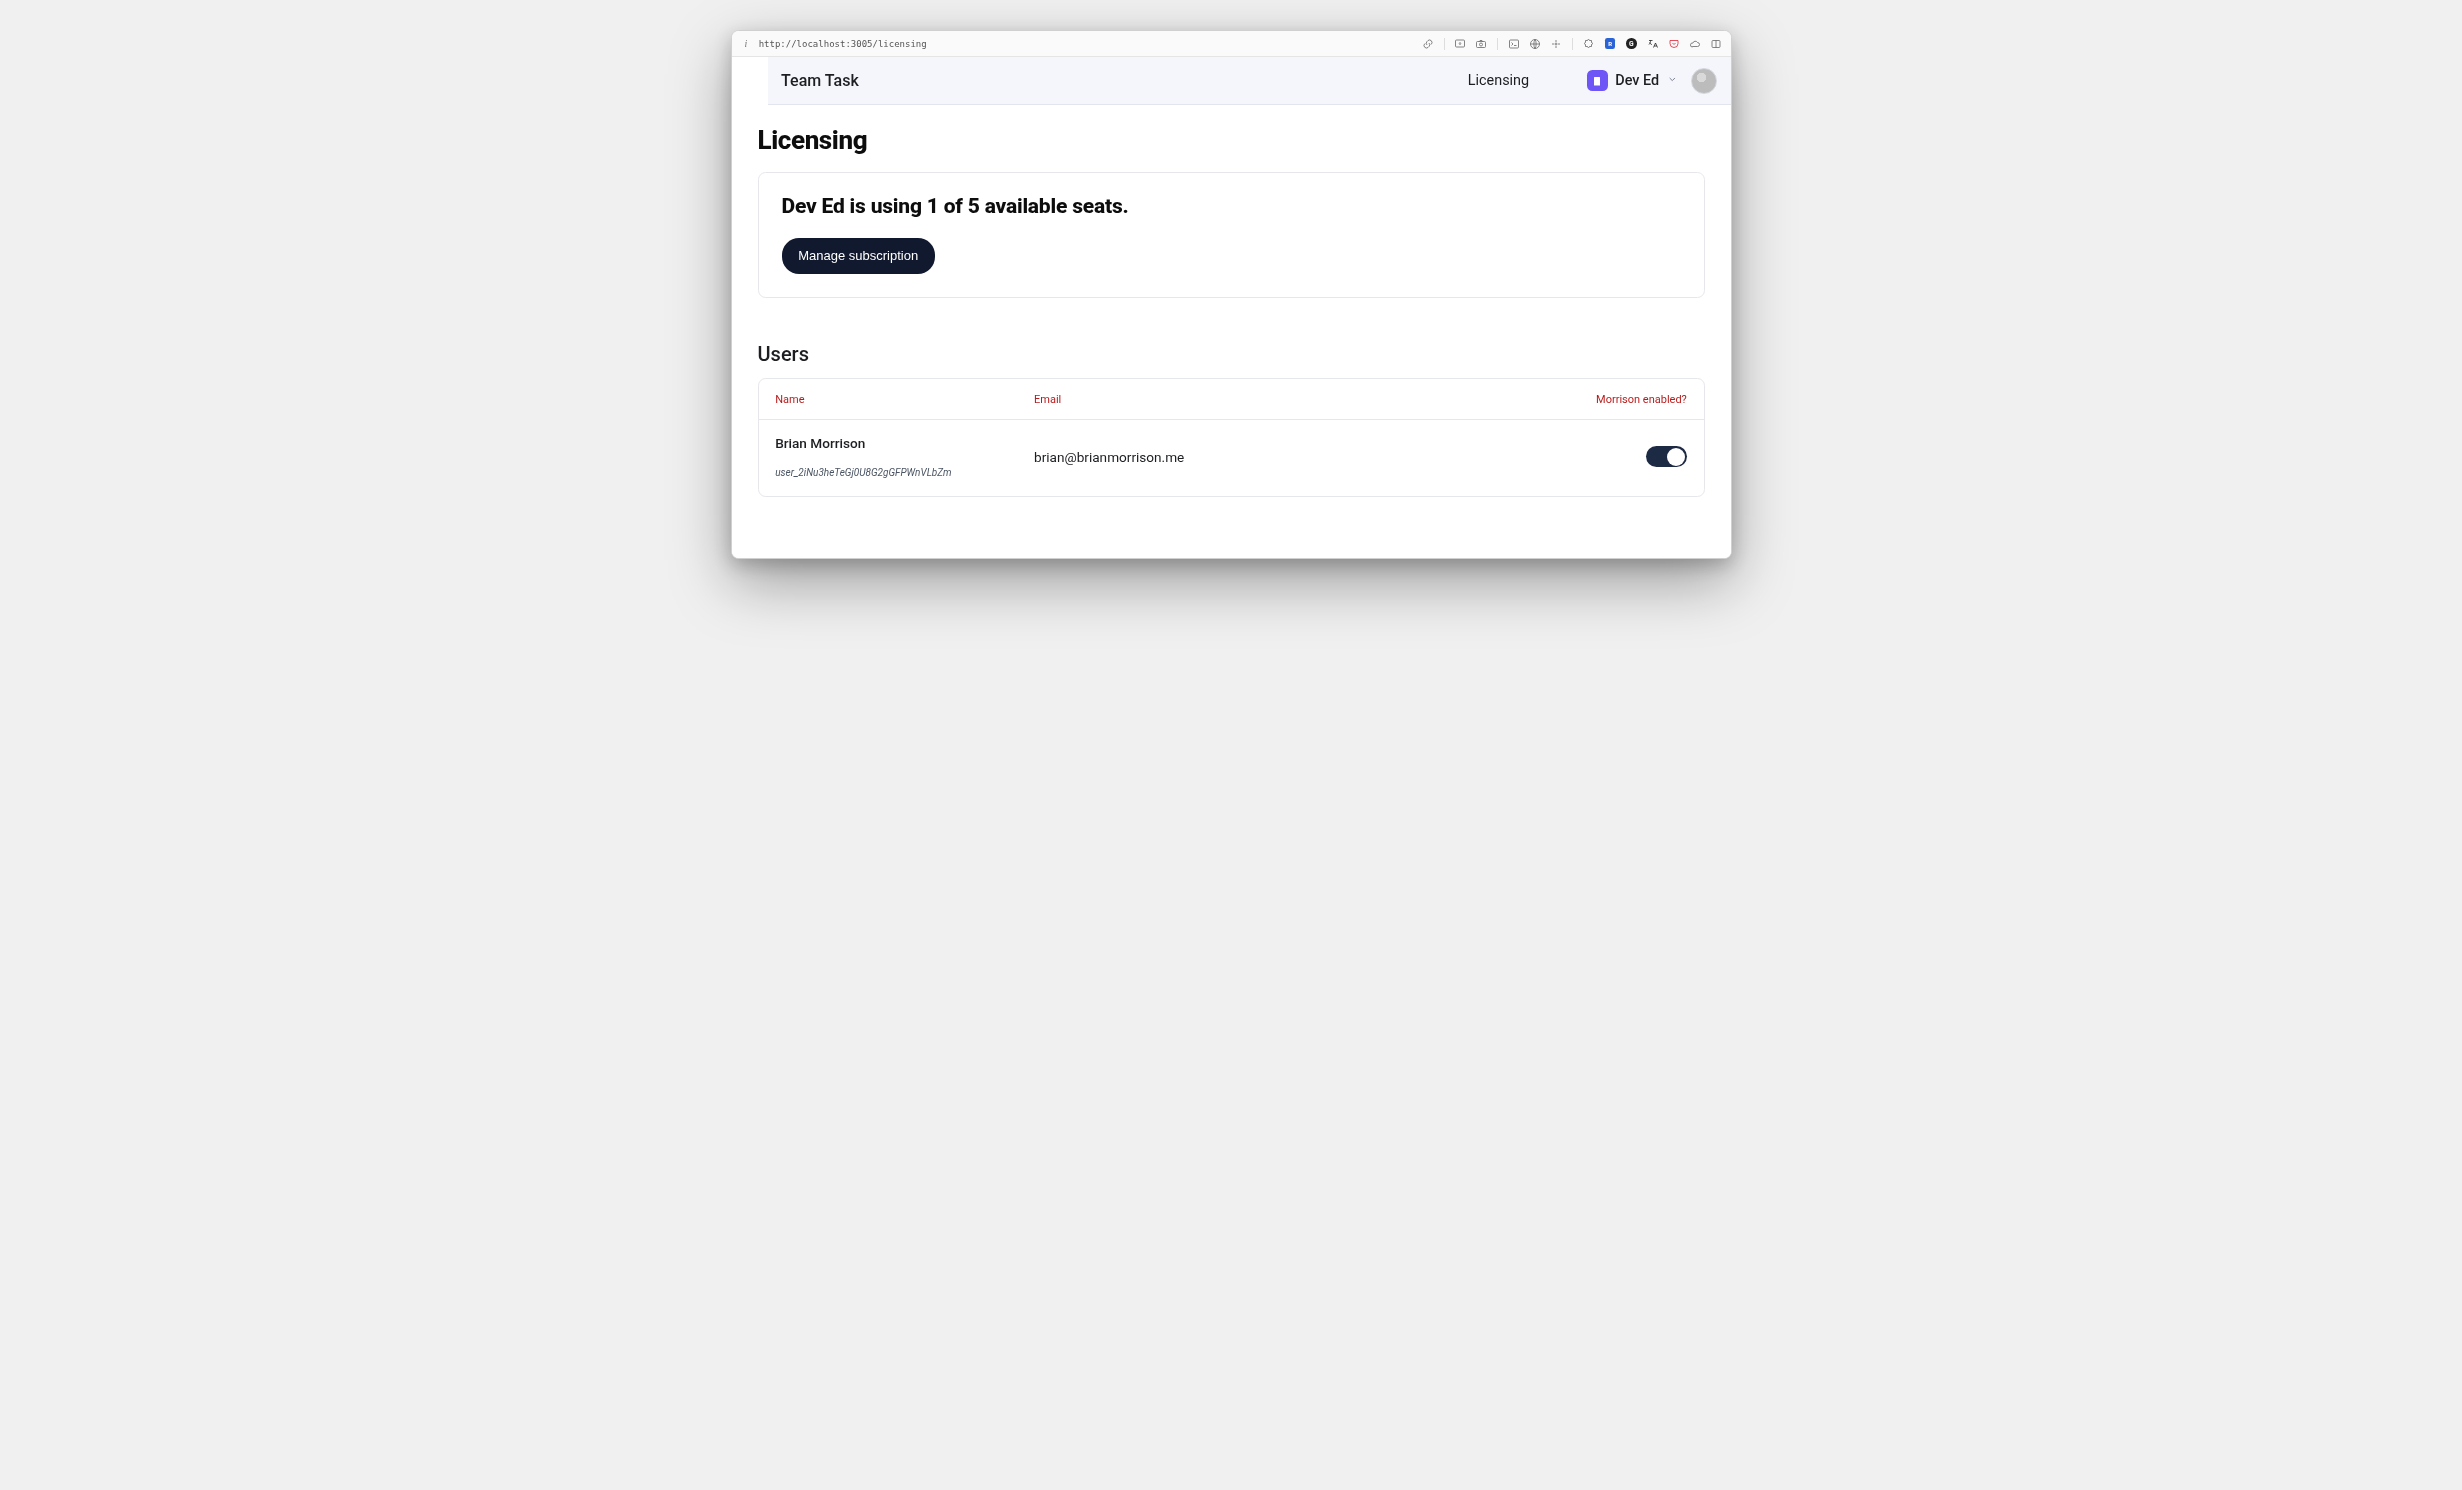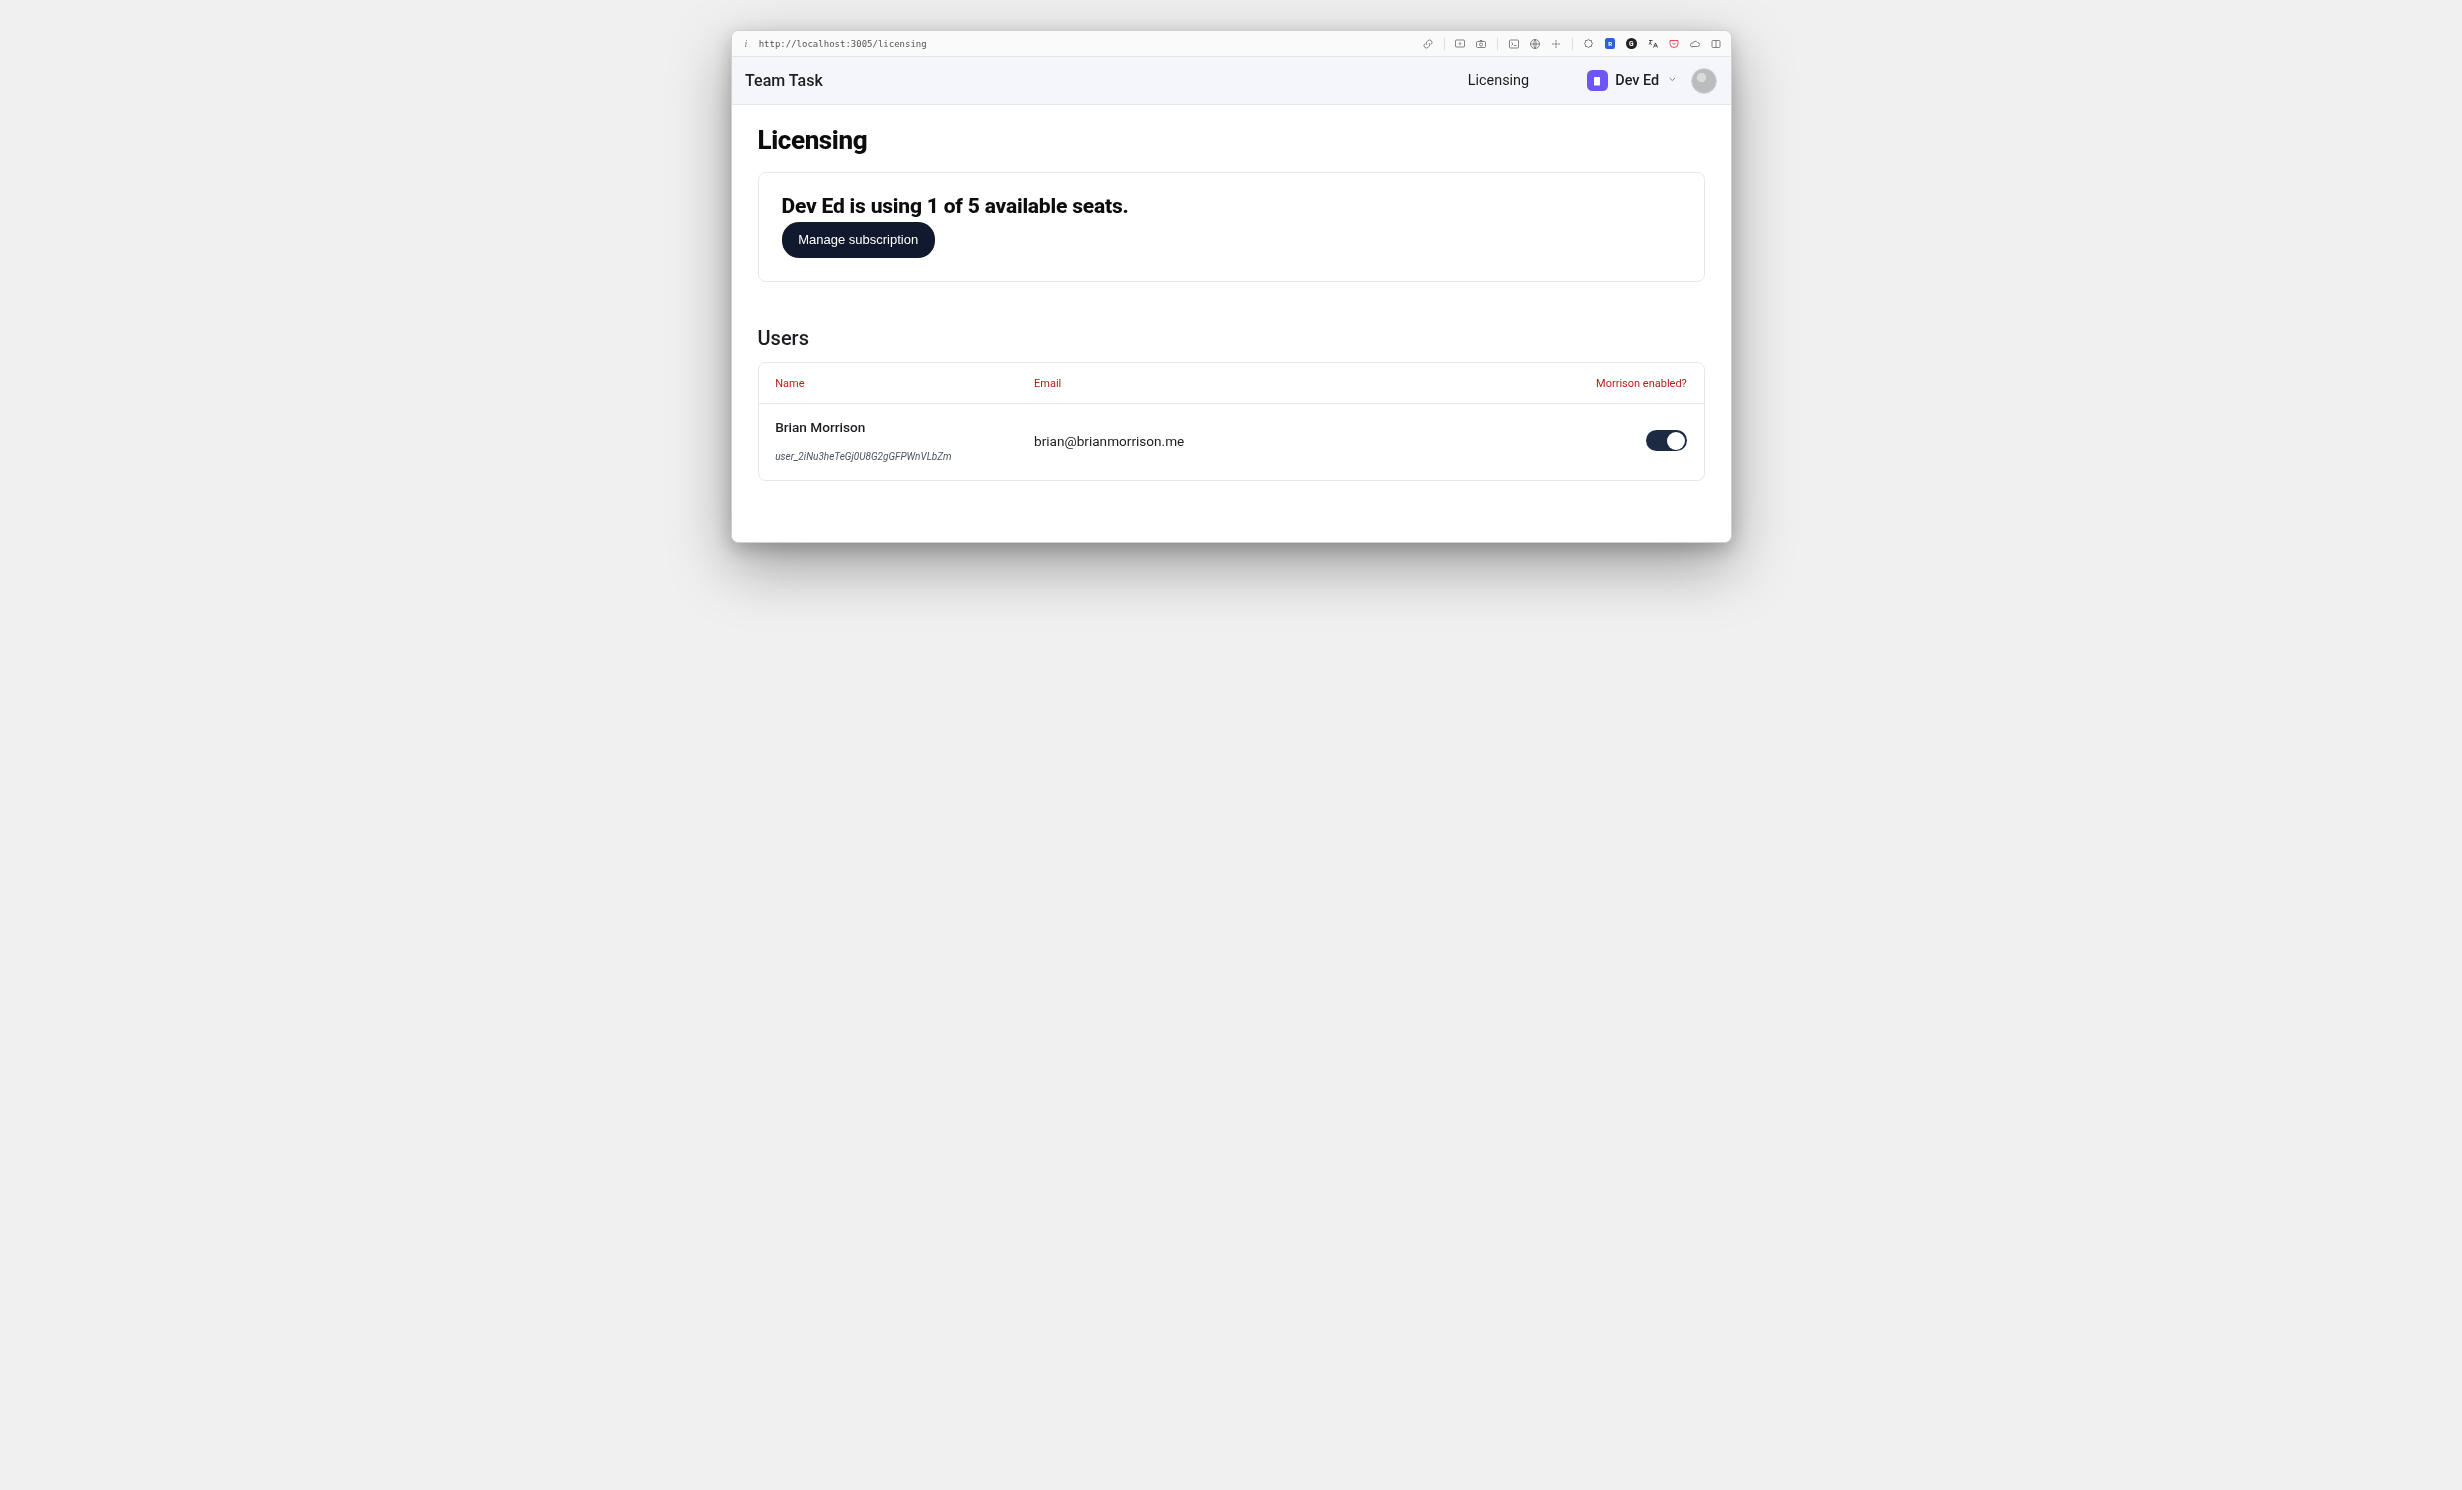--- a/index.html
+++ b/index.html
@@ -69,20 +69,21 @@
     .ticon .badge-box span { color:#fff; font-size:6px; font-weight:700; }
     .ticon .circ { width:10.6px;height:10.6px;border-radius:50%;background:#222;display:flex;align-items:center;justify-content:center;color:#fff;font-size:6.8px;font-weight:700;}
     
     .app-header {
       display: flex;
       align-items: center;
       justify-content: space-between;
       padding: 10.6px 13.6px;
       background: #f4f6fb;
       border-bottom: 0.8px solid #e2e5ec;
+      margin-left: 36px;
     }
     .app-title {
       font-size: 16px;
       font-weight: 500;
       color: #1c1e21;
     }
     .header-right {
       display: flex;
       align-items: center;
       gap: 13.6px;
@@ -130,21 +131,21 @@
     .card {
       border: 0.8px solid #e5e7eb;
       border-radius: 7.6px;
       padding: 21px 23px 23px;
       margin-bottom: 23px;
     }
     .seats-line {
       font-size: 21px;
       font-weight: 800;
       color: #0d0d0d;
-      margin-bottom: 4px;
+      margin-bottom: 20px;
       letter-spacing: -0.2px;
     }
     .btn-dark {
       background: #10192e;
       color: #fff;
       font-size: 13px;
       font-weight: 500;
       padding: 10.6px 16.7px;
       border: none;
       border-radius: 17px;

